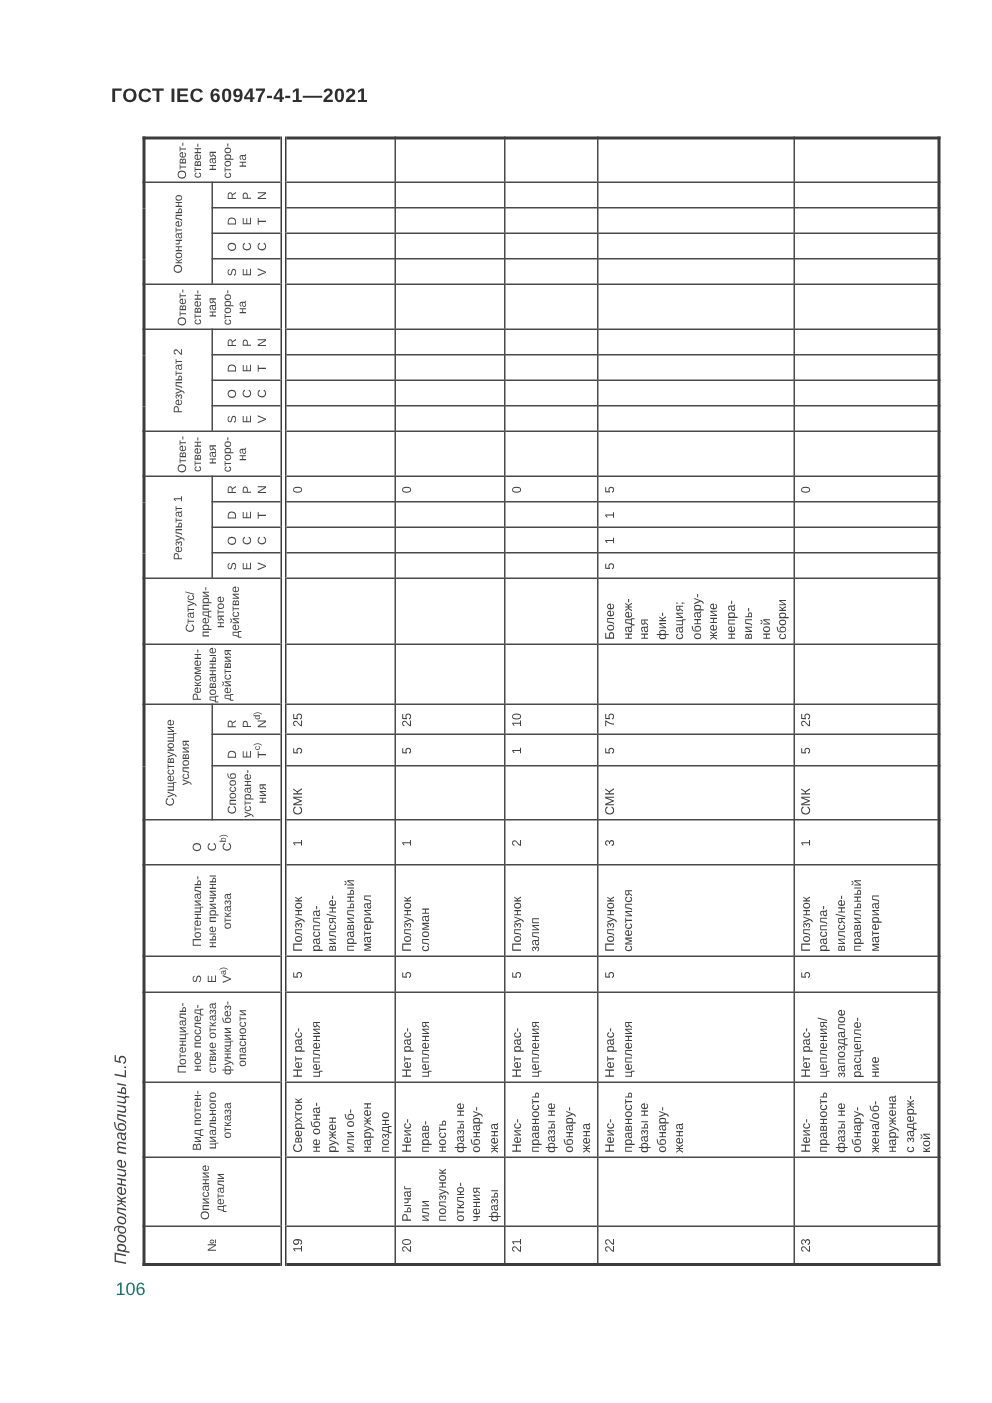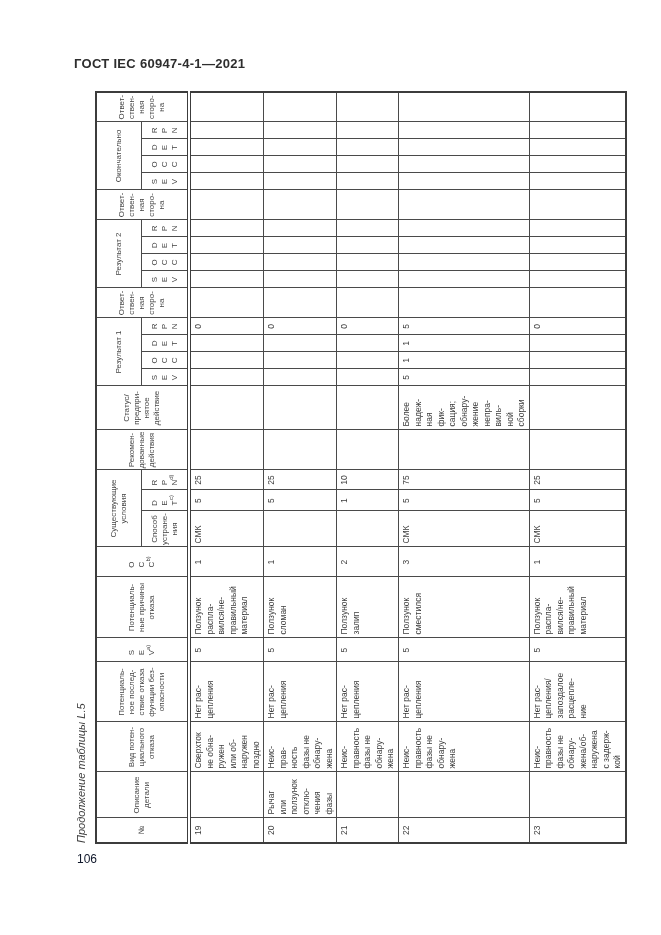--- a/index.html
+++ b/index.html
@@ -5,21 +5,21 @@
   html,body{margin:0;padding:0;}
   body{
     width:661px;height:935px;position:relative;background:#ffffff;
     font-family:"Liberation Sans",sans-serif;color:#3a3a3a;overflow:hidden;
   }
   .doc-header{
     position:absolute;left:64px;top:56px;
     font-size:13px;font-weight:bold;color:#2e2e2e;letter-spacing:.3px;margin-left:10px;
   }
   .page-number{
-    position:absolute;left:77px;top:852px;font-size:12px;color:#0f172a;
+    position:absolute;left:77px;top:852px;font-size:12px;color:#0f766e;
   }
   
   .rot-wrap{position:absolute;left:73px;top:93px;width:540px;height:751px;}
   .land{
     width:751px;height:540px;
     transform:rotate(-90deg) translateX(-751px);
     transform-origin:0 0;
   }
   .caption{
     height:22px;font-size:11px;font-style:italic;color:#3f3f3f;

